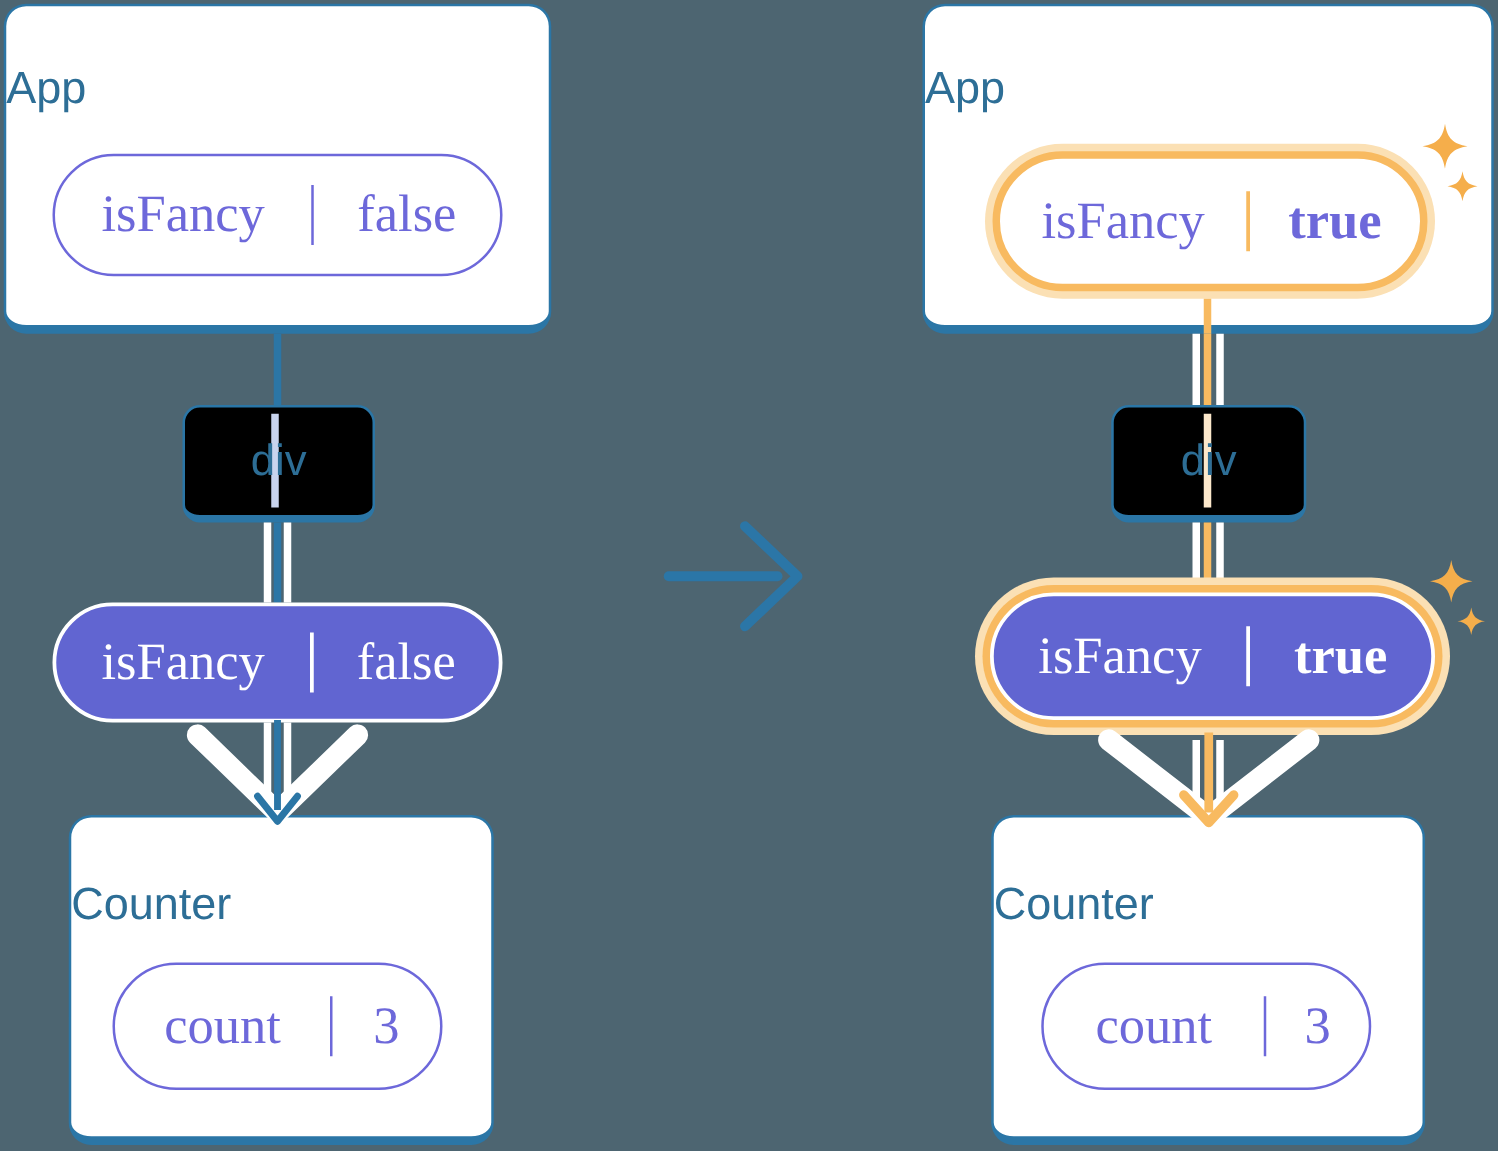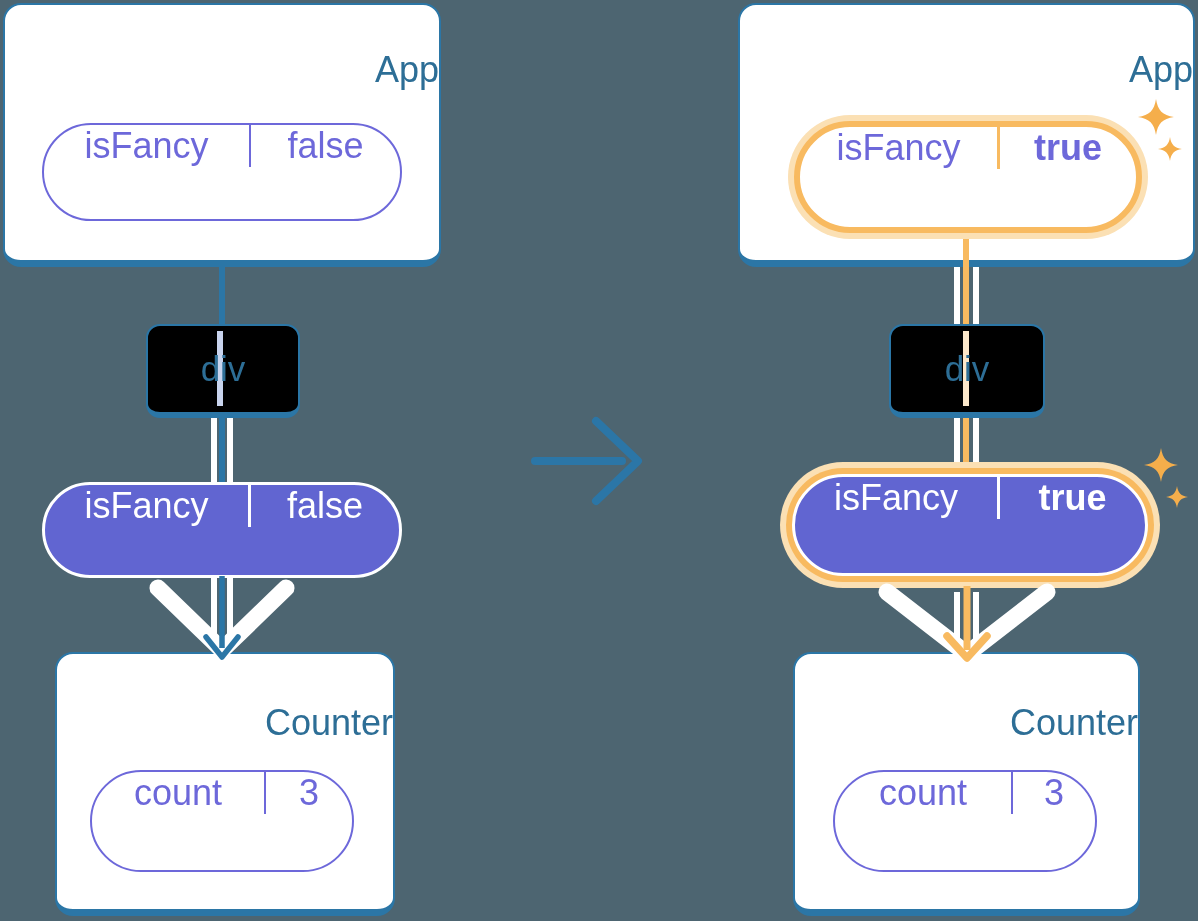--- a/index.html
+++ b/index.html
@@ -6,37 +6,37 @@
   .stage{
     position:relative;width:1198px;height:921px;margin:0 auto;
     background:#4D6571;font-family:"Liberation Sans",sans-serif;overflow:hidden;
   }
   
   .card{
     position:absolute;box-sizing:border-box;background:#fff;
     border:2px solid #2B76A6;border-bottom-width:7px;border-radius:18px;z-index:1;
   }
   .card-title{
-    position:absolute;left:0;right:0;text-align:right;
+    position:absolute;left:0;right:0;text-align:left;
     font-size:36px;font-weight:500;color:#2D6E96;z-index:2;
   }
   
   .elembox{
     position:absolute;box-sizing:border-box;background:#000000;
     border:2px solid #2B76A6;border-bottom-width:6px;border-radius:14px;z-index:1;
   }
   .box-label{
     position:absolute;inset:0;display:flex;align-items:center;justify-content:center;
     font-size:35px;font-weight:500;color:#2D6E96;z-index:2;
   }
   .thru-line{position:absolute;z-index:1;}
   
   .pill{
-    position:absolute;box-sizing:border-box;display:flex;align-items:flex-start;
-    border-radius:999px;font-size:36px;font-weight:500;z-index:3;
+    position:absolute;box-sizing:border-box;display:flex;align-items:center;
+    border-radius:999px;font-size:42px;font-weight:500;z-index:3;font-family:Liberation Serif, serif;
   }
   .pill .cell{display:flex;align-items:center;justify-content:center;flex:1;}
   .pill-outline{background:#fff;border:2.5px solid #6D68DA;color:#6D68DA;}
   .pill-outline .cell-l{border-right:2.5px solid #6D68DA;flex:none;}
   .pill-solid{background:#6165D1;border:3px solid #fff;color:#fff;}
   .pill-solid .cell-l{border-right:3px solid #fff;flex:none;}
   .pill-fancy{background:#fff;border:6px solid #F8BA60;color:#6D68DA;box-shadow:0 0 0 6px #FBE0B4;}
   .pill-fancy .cell-l{border-right:3px solid #F8BA60;flex:none;}
   .glow{box-shadow:0 0 0 6px #F8BA60,0 0 0 12px #FBE0B4;}
   .bold{font-weight:700;}

